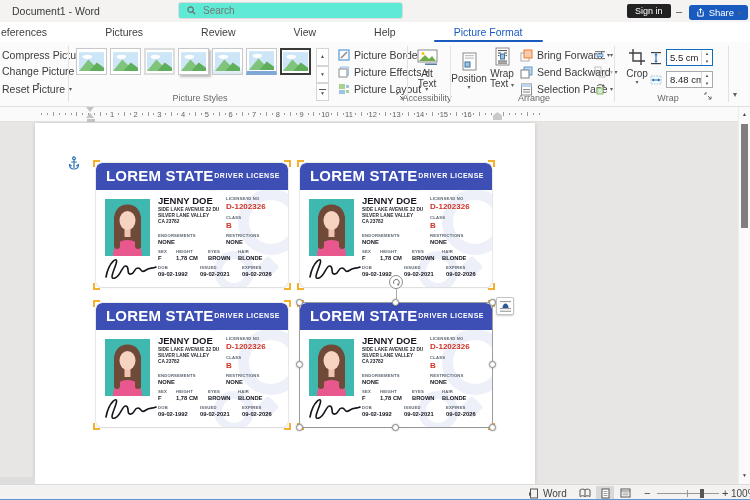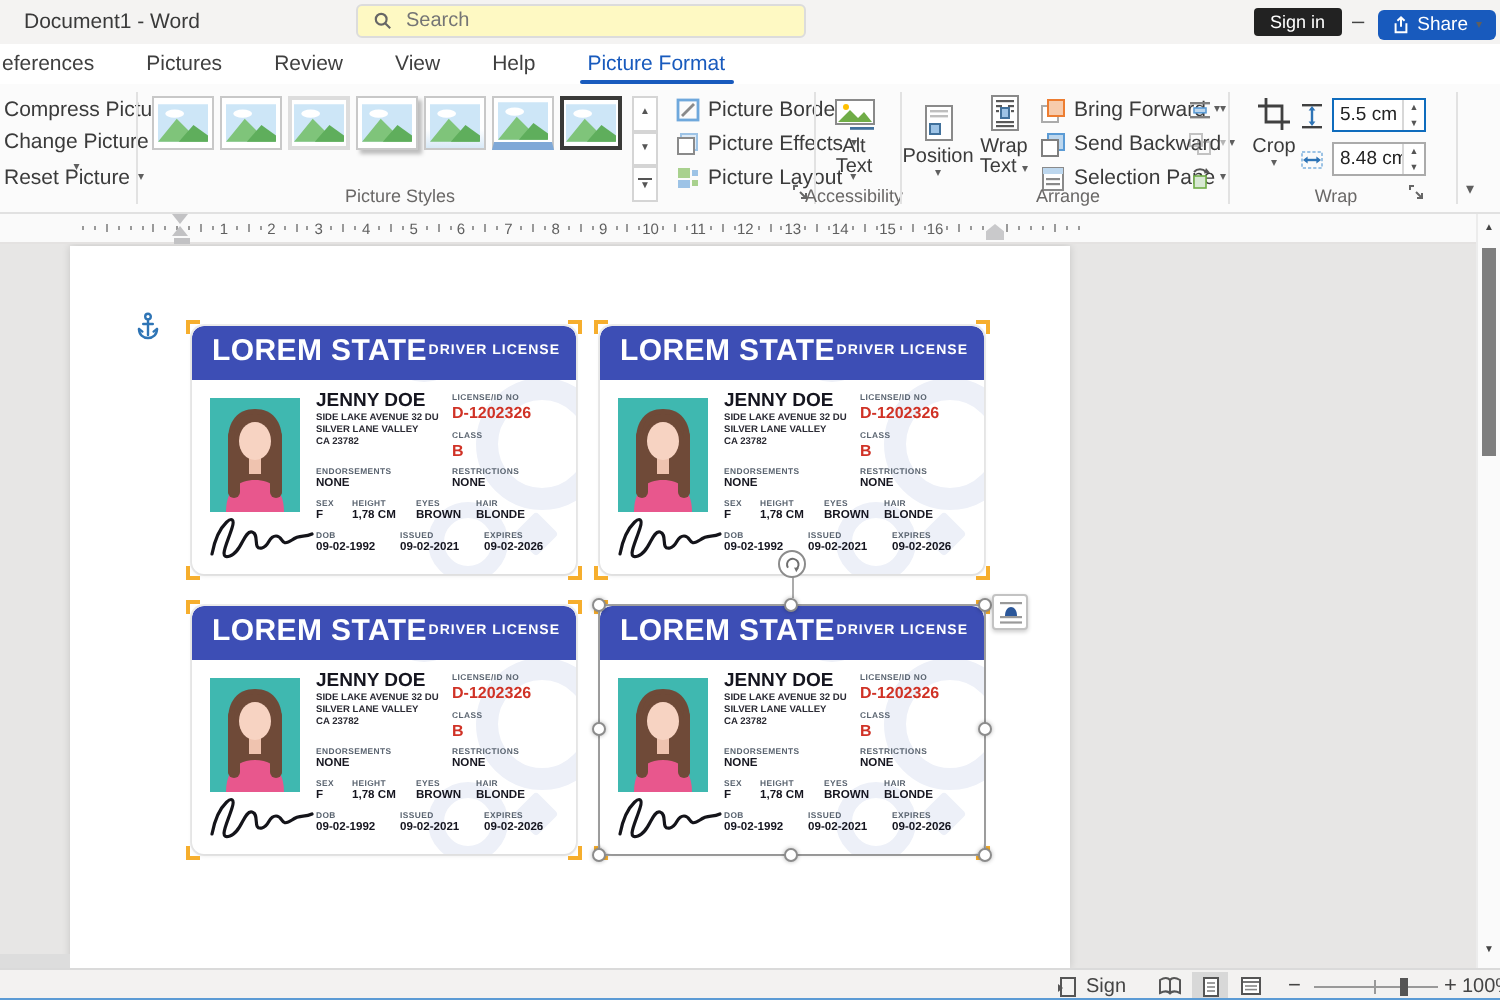--- a/index.html
+++ b/index.html
@@ -3,32 +3,32 @@
 <meta charset="utf-8">
 <style>
   *{box-sizing:border-box;margin:0;padding:0;font-family:"Liberation Sans",sans-serif;}
   html,body{width:750px;height:500px;overflow:hidden;background:#fff;}
   .app{position:relative;width:750px;height:500px;background:#E9E7E6;overflow:hidden;border-bottom:1px solid #5B9BD5;}
   i{font-style:normal;}
 
   
   .titlebar{position:absolute;left:0;top:0;width:750px;height:22px;background:#F4F3F2;}
   .doc-title{position:absolute;left:12px;top:5px;font-size:10.5px;color:#3A3A3A;}
-  .searchbox{position:absolute;left:178px;top:2px;width:225px;height:17px;background:#fef9c3;border:1px solid #DCDCDC;border-radius:3px;display:flex;align-items:center;gap:7px;padding:0 8px;}
+  .searchbox{position:absolute;left:178px;top:2px;width:225px;height:17px;background:#5eead4;border:1px solid #DCDCDC;border-radius:3px;display:flex;align-items:center;gap:7px;padding:0 8px;}
   .searchbox input{border:none;outline:none;font-size:10px;color:#616161;background:transparent;width:170px;}
   .signin{position:absolute;left:627px;top:4px;height:14px;background:#222222;color:#fff;font-size:9px;display:flex;align-items:center;padding:0 8px;border-radius:2px;cursor:default;}
   .winbtn{position:absolute;top:0;width:26px;height:22px;display:flex;align-items:center;justify-content:center;font-size:11px;color:#444;}
   .winbtn.min{left:666px;}
   .winbtn.res{left:698px;}
   .winbtn.cls{left:728px;}
   .resbox{width:8px;height:8px;border:1px solid #5A5A5A;border-radius:2px;}
 
   
   .tabrow{position:absolute;left:0;top:22px;width:750px;height:20px;background:#FFFFFF;display:flex;align-items:center;}
-  .tab{padding:0 13px;font-size:10.5px;color:#3F3F3F;height:20px;display:flex;align-items:center;position:relative;cursor:default;}
+  .tab{padding:0 29px;font-size:10.5px;color:#3F3F3F;height:20px;display:flex;align-items:center;position:relative;cursor:default;}
   .tab:first-child{padding-left:1px;}
   .tab.active{color:var(--accent);}
   .tab.active::after{content:"";position:absolute;left:9px;right:9px;bottom:0;height:2.5px;background:var(--accent);border-radius:2px;}
   .share-btn{position:absolute;right:2px;top:5px;height:15px;background:var(--accent);border-radius:3px;color:#fff;font-size:9.5px;display:flex;align-items:center;gap:4px;padding:0 7px;}
 
   
   .ribbon{position:absolute;left:0;top:42px;width:750px;height:65px;background:#FBFBFB;border-bottom:1px solid #E1E1E1;font-size:10.5px;color:#3B3B3B;}
   .rdiv{position:absolute;top:4px;height:56px;width:1px;background:#E2E2E2;}
   .grp-label{position:absolute;top:51px;font-size:9px;color:#6A6867;transform:translateX(-50%);white-space:nowrap;}
   .txtbtn{position:absolute;display:flex;align-items:center;gap:4px;white-space:nowrap;height:14px;cursor:default;}
@@ -789,21 +789,21 @@
     <div class="vs-thumb"></div>
     <span class="vs-dn">▼</span>
   </div>
 
   <div class="statusbar">
     <div class="sb-item focus-btn">
       <svg width="11" height="11" viewBox="0 0 11 11">
           <rect x="2.5" y="1" width="7" height="9" fill="none" stroke="#555"></rect>
           <path d="M1,4 L3.5,6 L1,8 Z" fill="#555"></path>
         </svg>
-      <span>Sign</span>
+      <span>Word</span>
     </div>
     <div class="viewbtn vb-read">
       <svg width="12" height="10" viewBox="0 0 12 10">
           <path d="M1,2 C3,.8 5,.8 6,2 C7,.8 9,.8 11,2 V8.5 C9,7.5 7,7.5 6,8.7 C5,7.5 3,7.5 1,8.5 Z" fill="none" stroke="#555" stroke-width="1"></path>
           <line x1="6" y1="2" x2="6" y2="8.5" stroke="#555" stroke-width="1"></line>
         </svg>
     </div>
     <div class="viewbtn vb-print active">
       <svg width="9" height="11" viewBox="0 0 9 11">
           <rect x="1" y="1" width="7" height="9" fill="#fff" stroke="#555"></rect>

